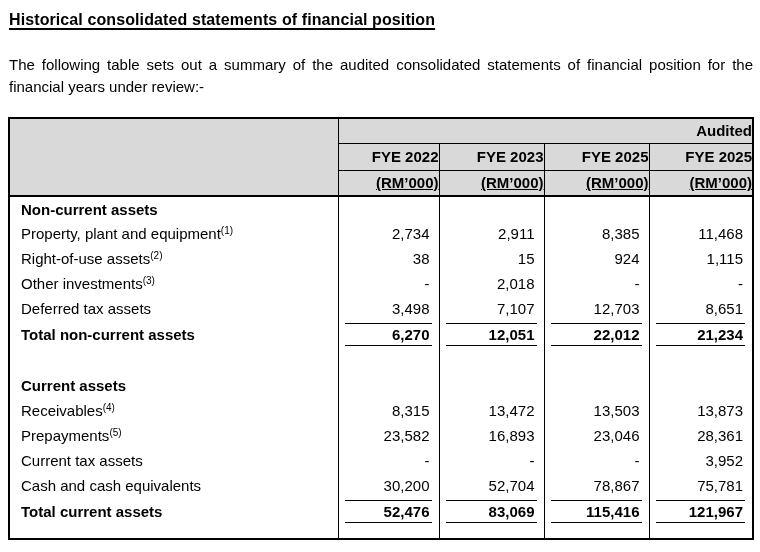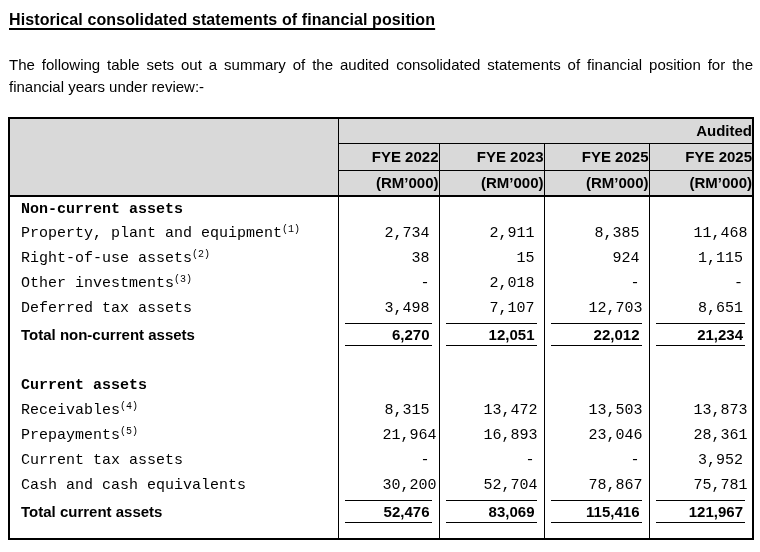--- a/index.html
+++ b/index.html
@@ -52,29 +52,29 @@
     background:var(--header-bg);
     border:1px solid var(--border);
     font-weight:bold;
     text-align:right;
     padding:0;
   }
   td.corner{border-bottom:2px solid var(--border);}
   tr.h-audited{height:25px;}
   tr.h-year{height:27px;margin-top:20px;}
   tr.h-unit{height:26px;}
-  tr.h-unit th{border-bottom:2px solid var(--border);}
+  tr.h-unit th{border-bottom:2px solid var(--border);text-decoration:underline;}
   tbody td{
     border-left:1px solid var(--border);
     border-right:1px solid var(--border);
     border-top:none;border-bottom:none;
     padding:0;
     vertical-align:middle;
   }
-  tr.item,tr.section{height:25px;font-family:Liberation Mono, monospace;}
+  tr.item,tr.section{height:25px;}
   tr.total{height:27px;}
   tr.spacer{height:25px;}
   tr.spacer.short{height:14px;}
   td.label{padding-left:11px;text-align:left;}
   td.label.section,td.label.total{font-weight:bold;}
   td.num{text-align:right;padding-right:9px;padding-left:44px;}
   sup.fnref{
     font-size:10px;
     line-height:0;
     vertical-align:5px;
@@ -190,21 +190,21 @@
         </tr>
         <tr class="item">
           <td class="label item"><span>Receivables</span><sup class="fnref">(4)</sup></td>
           <td class="num item">8,315</td>
           <td class="num item">13,472</td>
           <td class="num item">13,503</td>
           <td class="num item">13,873</td>
         </tr>
         <tr class="item">
           <td class="label item"><span>Prepayments</span><sup class="fnref">(5)</sup></td>
-          <td class="num item">21,964</td>
+          <td class="num item">23,582</td>
           <td class="num item">16,893</td>
           <td class="num item">23,046</td>
           <td class="num item">28,361</td>
         </tr>
         <tr class="item">
           <td class="label item"><span>Current tax assets</span></td>
           <td class="num item">-</td>
           <td class="num item">-</td>
           <td class="num item">-</td>
           <td class="num item">3,952</td>

